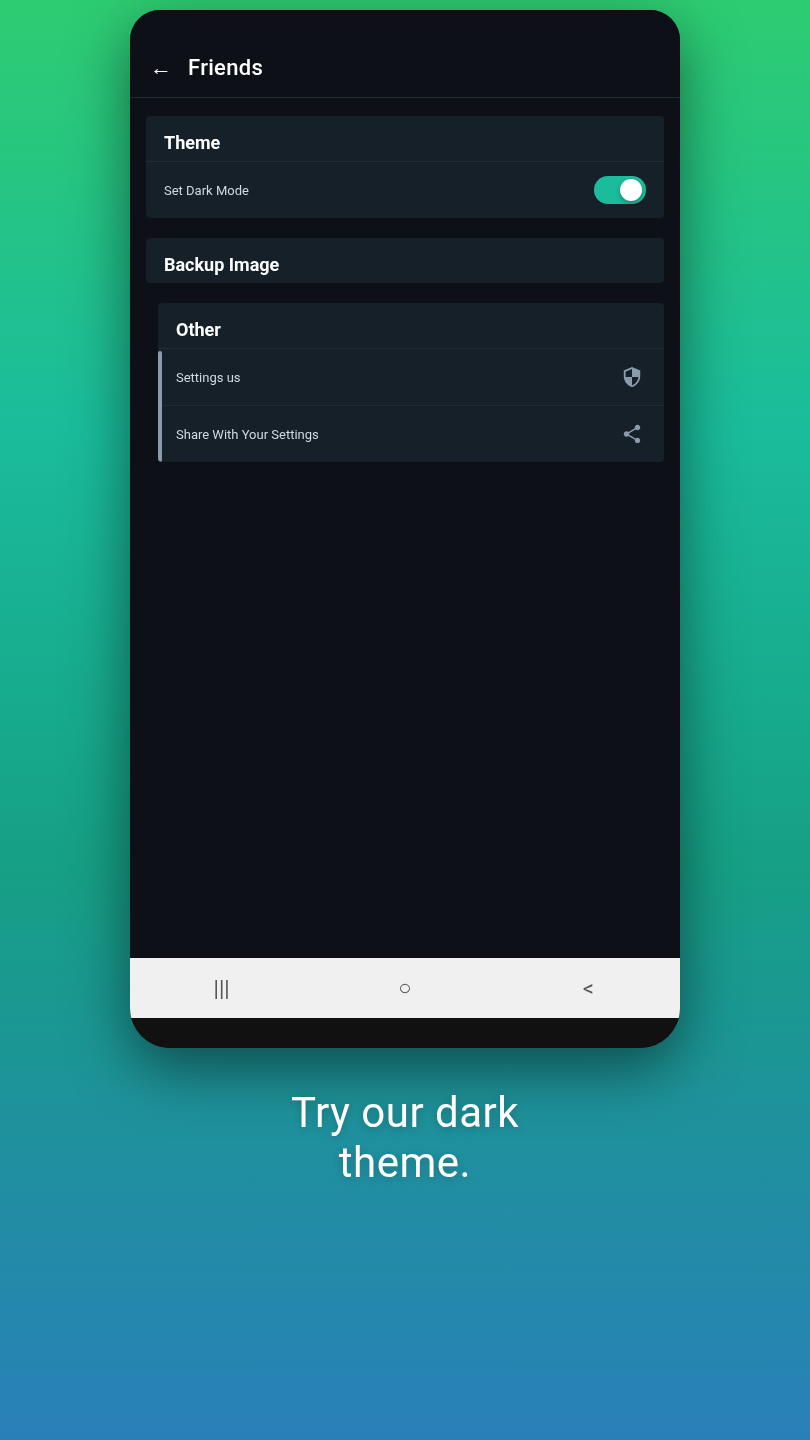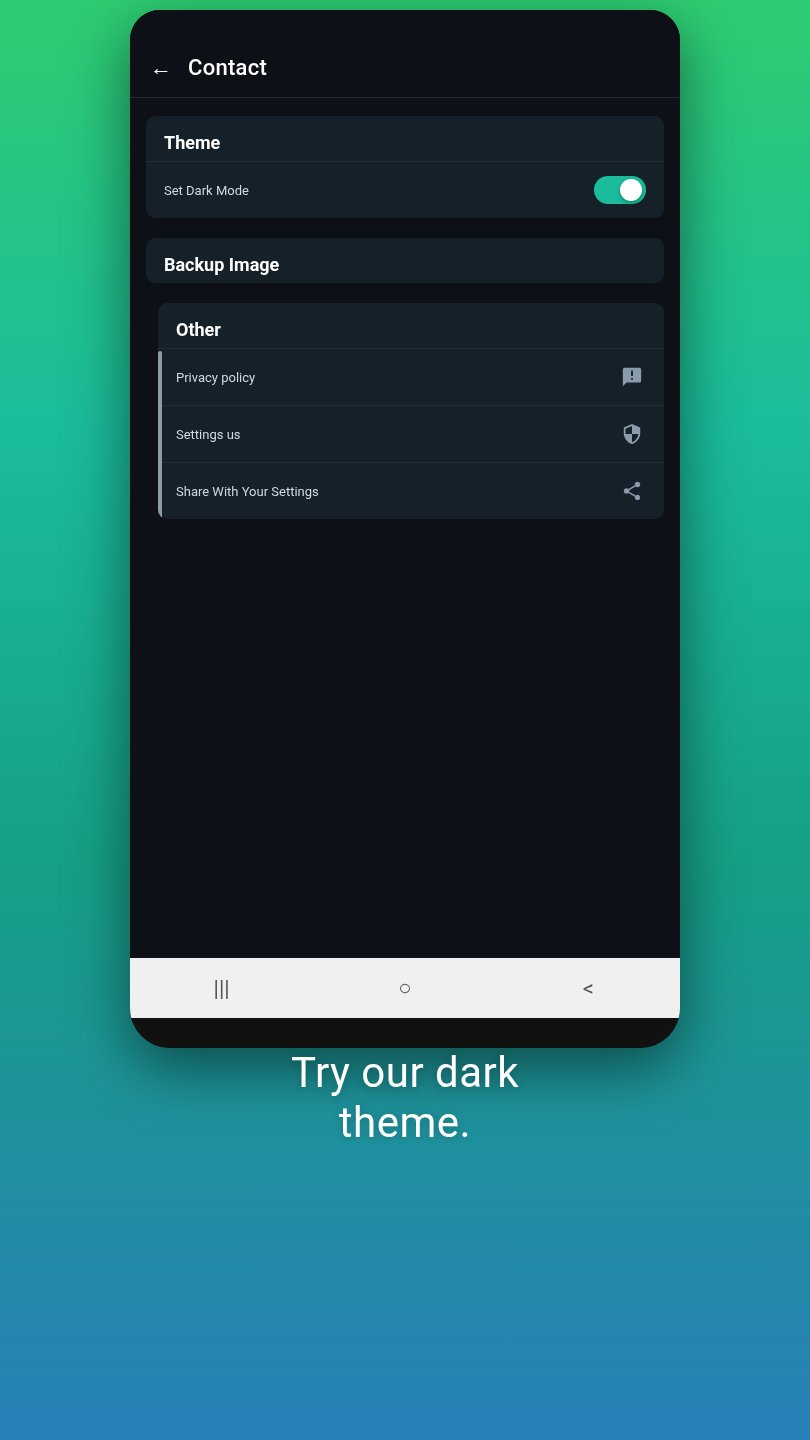--- a/index.html
+++ b/index.html
@@ -71,21 +71,21 @@
       padding: 18px 16px;
       display: flex;
       flex-direction: column;
       gap: 20px;
       min-height: 860px;
     }
 
     
     .settings-card {
       background: #152028;
-      border-radius: 9px;
+      border-radius: 4px;
       overflow: hidden;
     }
 
     .card-section-title {
       color: #ffffff;
       font-size: 18px;
       font-weight: 700;
       padding: 16px 18px 8px 18px;
     }
 
@@ -177,20 +177,21 @@
     }
 
     .phone-chin {
       background: #111;
       height: 30px;
       border-radius: 0 0 40px 40px;
     }
 
     
     .bottom-text {
+      margin-top: 40px;
       text-align: center;
       color: #ffffff;
       font-size: 42px;
       font-weight: 400;
       line-height: 1.2;
       letter-spacing: 0.5px;
       text-shadow: 0 2px 8px rgba(0,0,0,0.2);
     }
 
     
@@ -207,21 +208,21 @@
 </head>
 <body>
 
 <div class="phone-wrapper">
   <div class="phone">
 
     <div class="status-bar"></div>
 
     <div class="app-header">
       <span class="back-arrow">←</span>
-      <span class="header-title">Contact</span>
+      <span class="header-title">Friends</span>
     </div>
 
     <div class="content">
 
       <div class="settings-card">
         <div class="card-section-title">Theme</div>
         <div class="card-item">
           <span class="card-item-label">Set Dark Mode</span>
           <div class="toggle-switch">
             <div class="toggle-knob"></div>
@@ -229,28 +230,20 @@
         </div>
       </div>
 
       <div class="settings-card">
         <div class="card-section-title">Backup Image</div>
       </div>
 
       <div class="settings-card other-card">
         <div class="card-section-title">Other</div>
 
-        <div class="card-item">
-          <span class="card-item-label">Privacy policy</span>
-          <div class="item-icon policy-icon">
-            <svg viewBox="0 0 24 24" xmlns="http://www.w3.org/2000/svg">
-              <path d="M20 2H4c-1.1 0-2 .9-2 2v18l4-4h14c1.1 0 2-.9 2-2V4c0-1.1-.9-2-2-2zm-7 9h-2V5h2v6zm0 4h-2v-2h2v2z"></path>
-            </svg>
-          </div>
-        </div>
 
         <div class="card-item">
           <span class="card-item-label">Settings us</span>
           <div class="item-icon shield-icon">
             <svg viewBox="0 0 24 24" xmlns="http://www.w3.org/2000/svg">
               <path d="M12 1L3 5v6c0 5.55 3.84 10.74 9 12 5.16-1.26 9-6.45 9-12V5l-9-4zm0 10.99h7c-.53 4.12-3.28 7.79-7 8.94V12H5V6.3l7-3.11v8.8z"></path>
             </svg>
           </div>
         </div>
 

